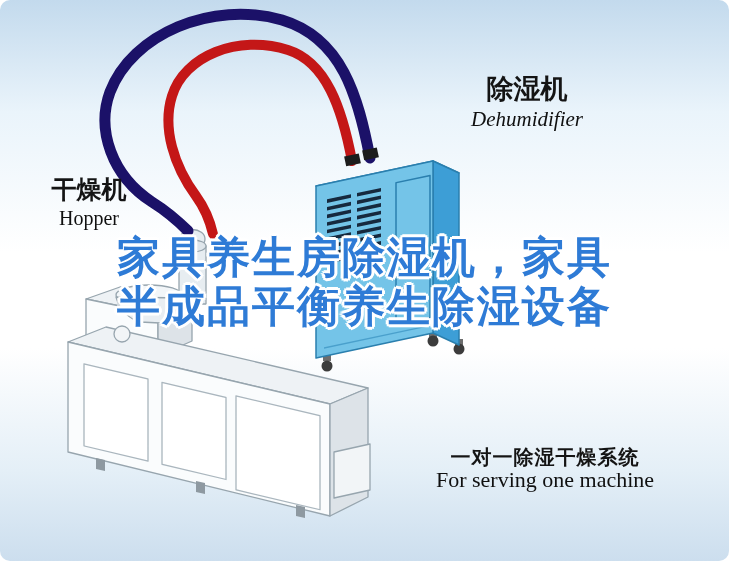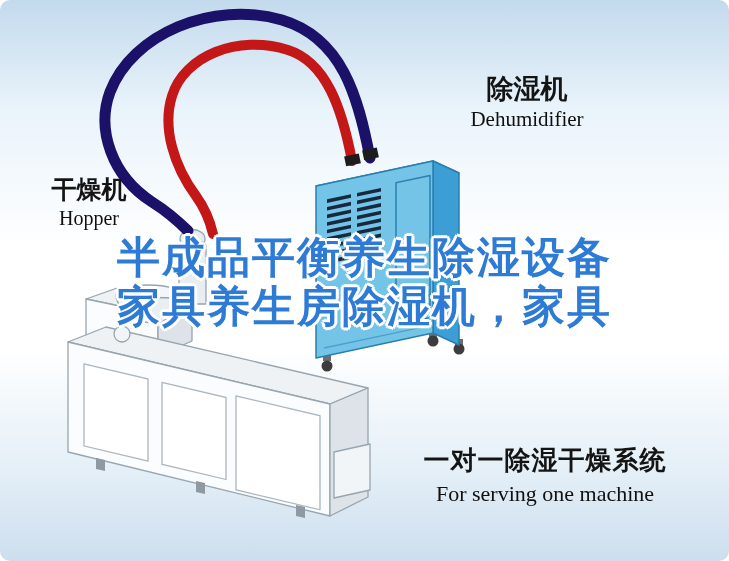--- a/index.html
+++ b/index.html
@@ -7,27 +7,27 @@
   .stage{
     position:relative;width:729px;height:561px;overflow:hidden;border-radius:10px;
     background:linear-gradient(180deg,#c3daed 0%,#eaf4fb 20%,#ffffff 45%,#ffffff 62%,#e4eff7 84%,#ccdeee 100%);
   }
   .stage svg{position:absolute;left:0;top:0;z-index:1;}
   .lbl{position:absolute;text-align:center;color:#141414;z-index:4;}
   .lbl .cn{font-weight:700;line-height:1.1;}
   .lbl .en{font-family:"Liberation Serif",serif;color:#101010;line-height:1.1;}
   .lbl-dehumidifier{left:452px;top:74px;width:150px;}
   .lbl-dehumidifier .cn{font-size:27px;}
-  .lbl-dehumidifier .en{font-size:21px;margin-top:4px;}
+  .lbl-dehumidifier .en{font-size:21px;margin-top:4px;font-style:italic;}
   .lbl-hopper{left:28px;top:164px;width:122px;}
   .lbl-hopper .cn{font-size:25px;margin-top:12px;}
   .lbl-hopper .en{font-size:20px;margin-top:3px;text-align:center;}
   .lbl-system{left:399px;top:446px;width:292px;}
-  .lbl-system .cn{font-size:26px;letter-spacing:1px;}
-  .lbl-system .en{font-size:22px;margin-top:7px;}
+  .lbl-system .cn{font-size:20px;letter-spacing:1px;}
+  .lbl-system .en{font-size:22px;}
   .watermark{
     position:absolute;top:233px;left:50%;transform:translateX(-50%);
     z-index:6;font-weight:700;font-size:43px;letter-spacing:2px;line-height:1.13;
     white-space:nowrap;text-align:center;
     text-shadow:3px 0 0 #fff,-3px 0 0 #fff,0 3px 0 #fff,0 -3px 0 #fff,
                 2px 2px 0 #fff,-2px 2px 0 #fff,2px -2px 0 #fff,-2px -2px 0 #fff;
   }
 </style>
 </head>
 <body>
@@ -107,22 +107,22 @@
     <div class="cn">除湿机</div>
     <div class="en">Dehumidifier</div>
   </div>
 
   <div class="lbl lbl-hopper">
     <div class="cn">干燥机</div>
     <div class="en">Hopper</div>
   </div>
 
   <div class="watermark" style="color: rgb(46, 123, 214);">
+    <div>家具养生房除湿机，家具</div>
     <div>半成品平衡养生除湿设备</div>
-    <div>家具养生房除湿机，家具</div>
   </div>
 
   <div class="lbl lbl-system">
     <div class="cn">一对一除湿干燥系统</div>
     <div class="en">For serving one machine</div>
   </div>
 
 </div>
 
 </body></html>

